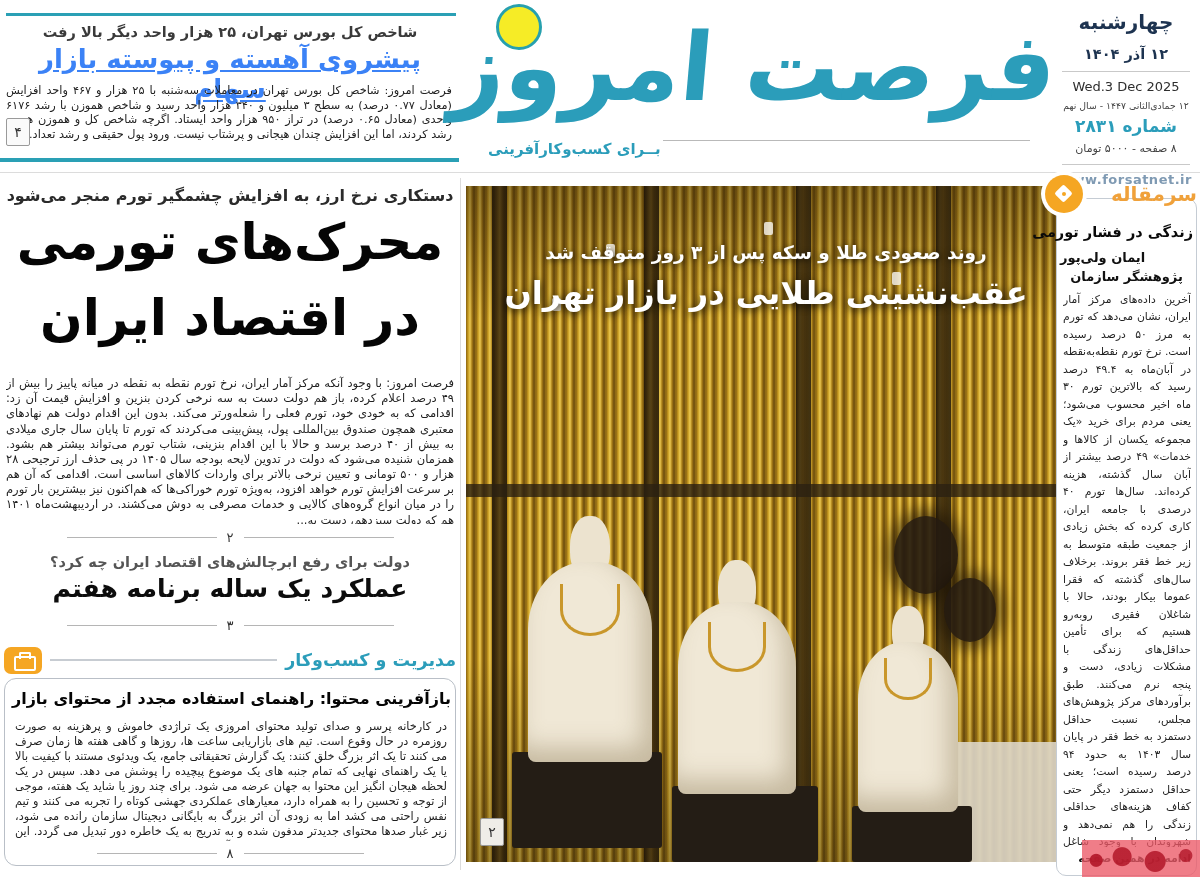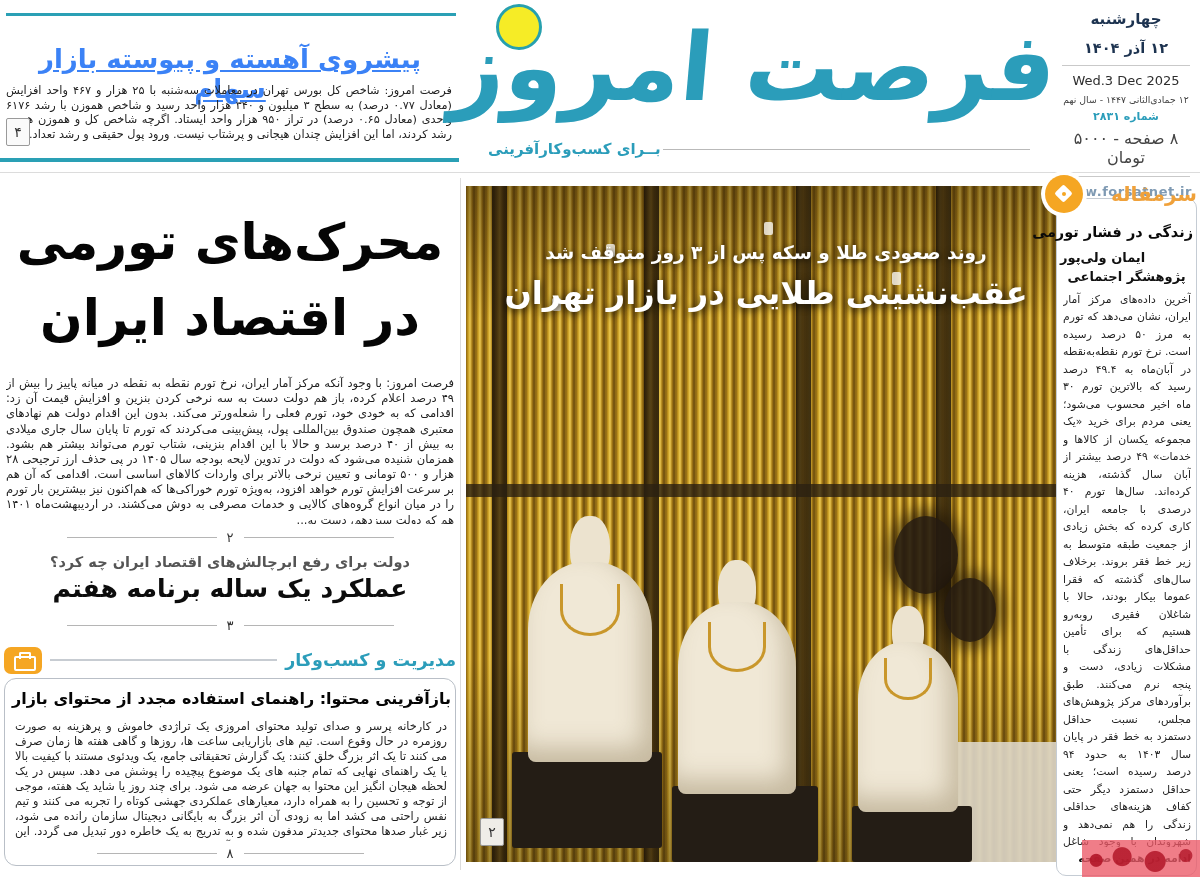--- a/index.html
+++ b/index.html
@@ -30,32 +30,32 @@
   .tagline-top { position:absolute; left:0; top:8px; width:100%;
     display:flex; align-items:center; gap:10px; direction:rtl; padding:0 30px; }
   .tagline-top .t { color:#c0392b; font-size:12.5px; font-weight:700; white-space:nowrap; }
   .hline { flex:1; height:1px; background:#b9b9b9; }
   .logo-text { position:absolute; left:0; top:14px; width:100%; text-align:center;
     font-size:94px; font-weight:800; color:#2b9dba; line-height:1.15;
     transform:skewX(-5deg); letter-spacing:-3px; white-space:nowrap; }
   .sun { position:absolute; left:34px; top:4px; width:46px; height:46px; border-radius:50%;
     background:#f6ec26; border:3px solid #27a0ae; }
   .tagline-bottom { position:absolute; left:0; top:140px; width:100%;
-    display:flex; align-items:center; gap:2px; direction:rtl; padding:0 26px; }
+    display:flex; gap:2px; direction:rtl; padding:0 26px; }
   .tagline-bottom .t { color:#2b9dba; font-size:15px; font-weight:800; white-space:nowrap; }
 
   
   .dates { left:1056px; top:8px; width:140px; text-align:center; direction:rtl; }
-  .d-weekday { font-size:15px; font-weight:800; color:#1d3350; margin-top:2px; }
+  .d-weekday { font-size:20px; font-weight:800; color:#1d3350; margin-top:2px; }
   .d-fa { font-size:14.5px; font-weight:800; color:#1d3350; margin-top:12px; }
   .d-sep { height:1px; background:#c9c9c9; margin:9px 6px 7px 6px; }
   .d-en { font-size:13px; color:#2e2e2e; direction:ltr; }
   .d-hijri { font-size:9.3px; color:#444; margin-top:6px; }
-  .d-issue { font-size:11px; font-weight:700; color:#2b9dba; margin-top:5px; }
-  .d-pages { font-size:16px; color:#444; margin-top:6px; }
+  .d-issue { font-size:17px; font-weight:700; color:#2b9dba; margin-top:5px; }
+  .d-pages { font-size:11px; color:#444; margin-top:6px; }
   .d-site { font-size:13px; font-weight:700; color:#7f9ab3; letter-spacing:.5px; direction:ltr; margin-top:6px; }
 
   
   .main-top-rule { left:0; top:172px; width:1200px; height:1px; background:#dcdcdc; }
   .vrule { left:460px; top:178px; width:1px; height:692px; background:#dcdcdc; }
 
   
   .inf-kicker { left:0; top:186px; width:460px; font-size:16px; font-weight:600; color:#2b2b2b; }
   .inf-headline { left:0; top:204px; width:460px; font-size:50px; font-weight:800;
     line-height:1.52; color:#050505; letter-spacing:-1px; }
@@ -146,20 +146,21 @@
       radial-gradient(circle at 62% 58%, rgba(178,22,40,.85) 10px, transparent 11px),
       radial-gradient(circle at 88% 42%, rgba(178,22,40,.8) 6px, transparent 7px); }
 </style>
 </head>
 <body>
 
 <div class="page rtl">
 
   <div class="abs rule-teal-top"></div>
 
+  <div class="abs stock-kicker ctr">شاخص کل بورس تهران، ۲۵ هزار واحد دیگر بالا رفت</div>
   <div class="abs stock-headline ctr">پیشروی آهسته و پیوسته بازار سهام</div>
   <div class="abs stock-lead rtl">فرصت امروز: شاخص کل بورس تهران در معاملات سه‌شنبه با ۲۵ هزار و ۴۶۷ واحد افزایش (معادل ۰.۷۷ درصد) به سطح ۳ میلیون و ۳۴۰ هزار واحد رسید و شاخص هموزن با رشد ۶۱۷۶ واحدی (معادل ۰.۶۵ درصد) در تراز ۹۵۰ هزار واحد ایستاد. اگرچه شاخص کل و هموزن هر دو رشد کردند، اما این افزایش چندان هیجانی و پرشتاب نیست. ورود پول حقیقی و رشد تعداد...</div>
   <div class="abs pagebox stock-pagebox">۴</div>
   <div class="abs rule-teal-bottom"></div>
 
   <div class="abs logo-area">
     <div class="logo-text">فرصت امروز</div>
     <div class="sun"></div>
     <div class="tagline-bottom">
       <span class="hline"></span>
@@ -175,20 +176,21 @@
     <div class="d-hijri">۱۲ جمادی‌الثانی ۱۴۴۷ - سال نهم</div>
     <div class="d-issue">شماره ۲۸۳۱</div>
     <div class="d-pages">۸ صفحه - ۵۰۰۰ تومان</div>
     <div class="d-sep"></div>
     <div class="d-site">www.forsatnet.ir</div>
   </div>
 
   <div class="abs main-top-rule"></div>
   <div class="abs vrule"></div>
 
+  <div class="abs inf-kicker ctr">دستکاری نرخ ارز، به افزایش چشمگیر تورم منجر می‌شود</div>
   <div class="abs inf-headline ctr">محرک‌های تورمی در اقتصاد ایران</div>
   <div class="abs inf-body rtl">فرصت امروز: با وجود آنکه مرکز آمار ایران، نرخ تورم نقطه به نقطه در میانه پاییز را بیش از ۴۹ درصد اعلام کرده، باز هم دولت دست به سه نرخی کردن بنزین و افزایش قیمت آن زد: اقدامی که به خودی خود، تورم فعلی را شعله‌ورتر می‌کند. بدون این اقدام دولت هم نهادهای معتبری همچون صندوق بین‌المللی پول، پیش‌بینی می‌کردند که تورم تا پایان سال جاری میلادی به بیش از ۴۰ درصد برسد و حالا با این اقدام بنزینی، شتاب تورم می‌تواند بیشتر هم بشود. همزمان شنیده می‌شود که دولت در تدوین لایحه بودجه سال ۱۴۰۵ در پی حذف ارز ترجیحی ۲۸ هزار و ۵۰۰ تومانی و تعیین نرخی بالاتر برای واردات کالاهای اساسی است. اقدامی که آن هم بر سرعت افزایش تورم خواهد افزود، به‌ویژه تورم خوراکی‌ها که هم‌اکنون نیز بیشترین بار تورم را در میان انواع گروه‌های کالایی و خدمات مصرفی به دوش می‌کشند. در اردیبهشت‌ماه ۱۴۰۱ هم که دولت سیزدهم، دست به...</div>
   <div class="abs pageref ref2">
     <span class="ln"></span>
     <span class="n">۲</span>
     <span class="ln"></span>
   </div>
 
   <div class="abs prog-kicker ctr">دولت برای رفع ابرچالش‌های اقتصاد ایران چه کرد؟</div>
   <div class="abs prog-headline ctr">عملکرد یک ساله برنامه هفتم</div>
@@ -250,18 +252,18 @@
   </div>
 
   <div class="abs ed-box"></div>
   <div class="abs ed-header">
     <span class="t">سرمقاله</span>
     <span class="hline" style="max-width:10px"></span>
     <span class="pen-icon"></span>
   </div>
   <div class="abs ed-title">زندگی در فشار تورمی</div>
   <div class="abs ed-author">ایمان ولی‌پور</div>
-  <div class="abs ed-role">پژوهشگر اجتماعی</div>
+  <div class="abs ed-role">پژوهشگر سازمان</div>
   <div class="abs ed-body rtl">آخرین داده‌های مرکز آمار ایران، نشان می‌دهد که تورم به مرز ۵۰ درصد رسیده است. نرخ تورم نقطه‌به‌نقطه در آبان‌ماه به ۴۹.۴ درصد رسید که بالاترین تورم ۳۰ ماه اخیر محسوب می‌شود؛ یعنی مردم برای خرید «یک مجموعه یکسان از کالاها و خدمات» ۴۹ درصد بیشتر از آبان سال گذشته، هزینه کرده‌اند. سال‌ها تورم ۴۰ درصدی با جامعه ایران، کاری کرده که بخش زیادی از جمعیت طبقه متوسط به زیر خط فقر بروند. برخلاف سال‌های گذشته که فقرا عموما بیکار بودند، حالا با شاغلان فقیری روبه‌رو هستیم که برای تأمین حداقل‌های زندگی با مشکلات زیادی، دست و پنجه نرم می‌کنند. طبق برآوردهای مرکز پژوهش‌های مجلس، نسبت حداقل دستمزد به خط فقر در پایان سال ۱۴۰۳ به حدود ۹۴ درصد رسیده است؛ یعنی حداقل دستمزد دیگر حتی کفاف هزینه‌های حداقلی زندگی را هم نمی‌دهد و شهروندان با وجود شاغل بودن همچنان در مدار فقر باقی می‌مانند. این شرایط باعث شده تا با پدیده «شاغلان فقیر» در بازار کار مواجه باشیم. از ابتدای دهه ۱۳۹۰ و با آغاز تحریم‌ها به مرور شرایط اقتصادی جامعه، تغییر کرد و اگر تا پیش از این، حضور یک سرپرست شاغل برای امنیت مالی خانوار کافی بود، اما از سال ۱۳۹۷ با خروج آمریکا از برجام، نقش اشتغال در کاهش فقر، کمرنگ شد و...</div>
   <div class="abs ed-more">ادامه در همین صفحه</div>
   <div class="abs watermark"></div>
 
 </div>
 
 </body></html>

